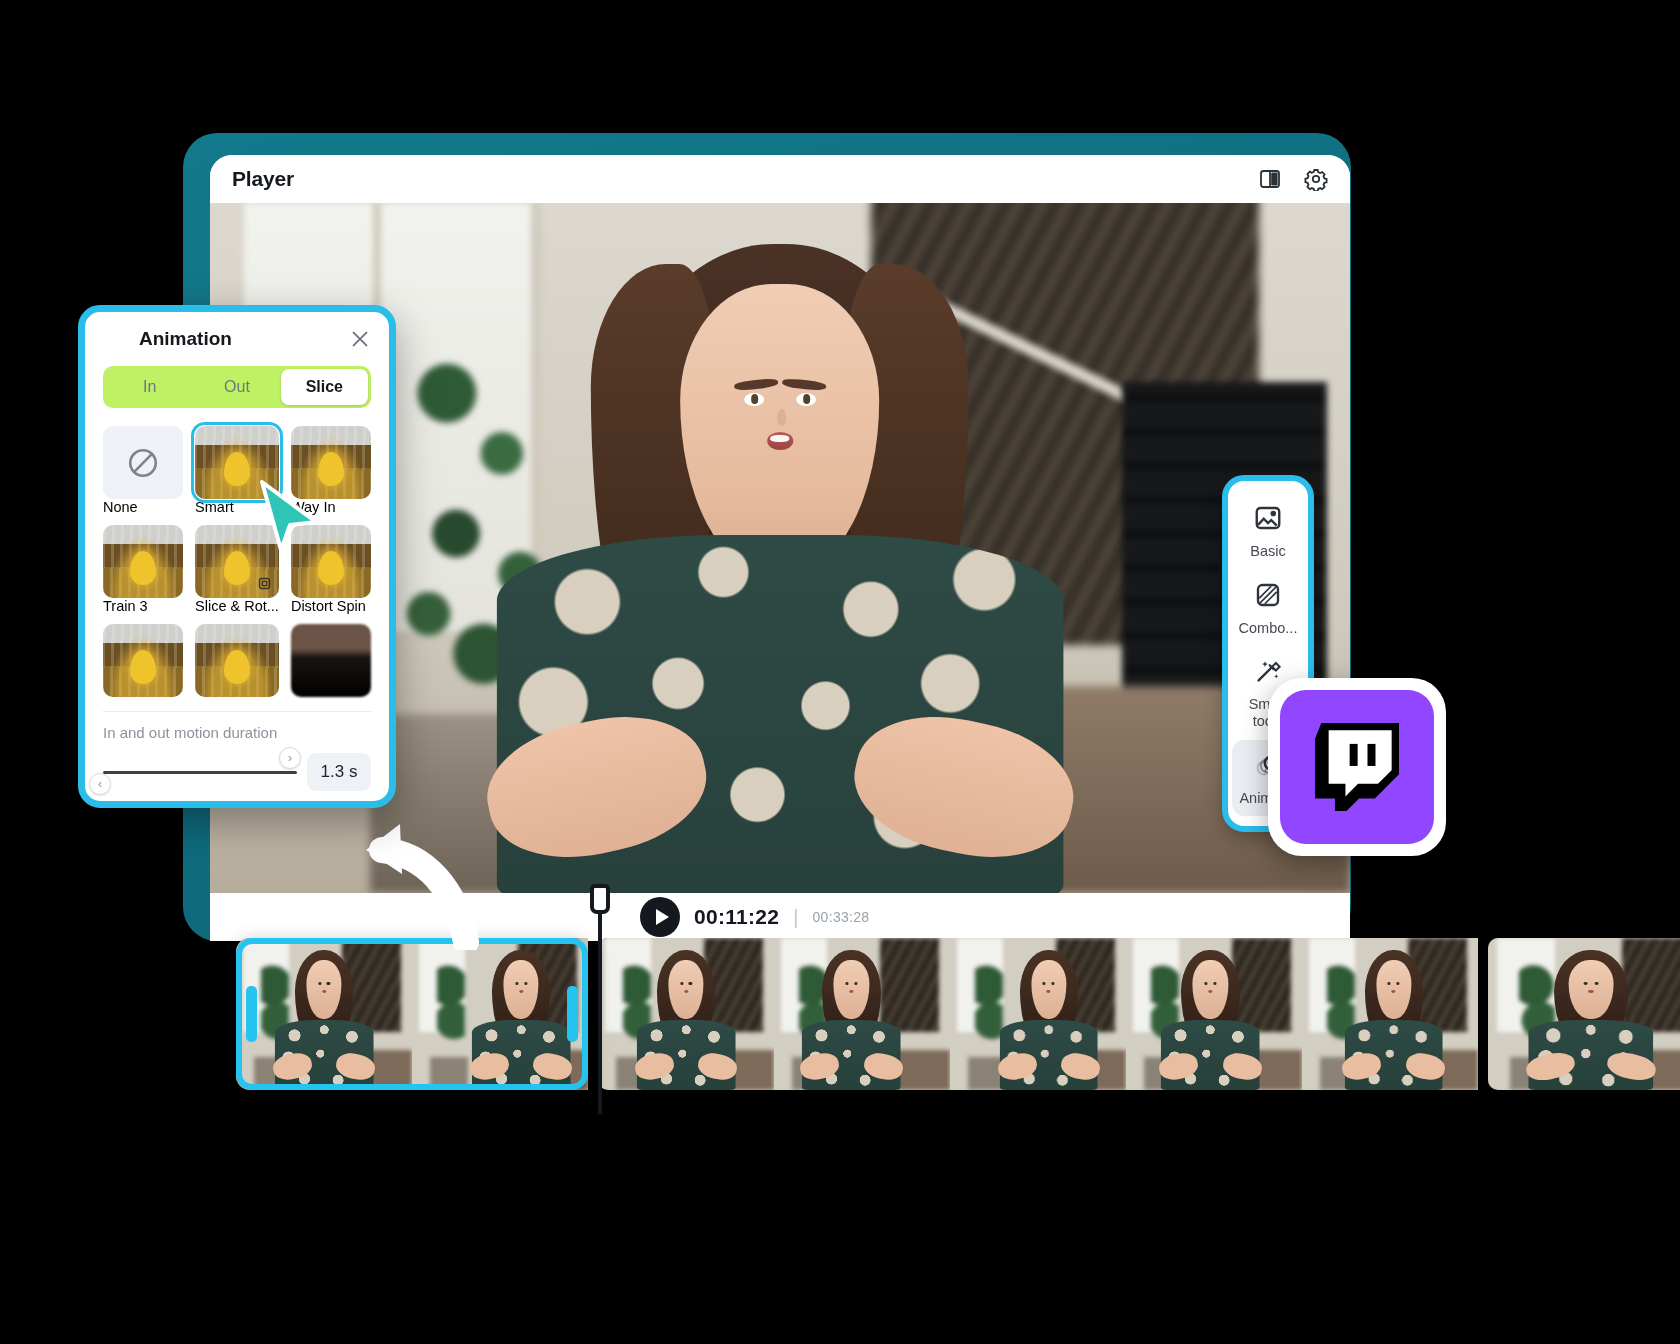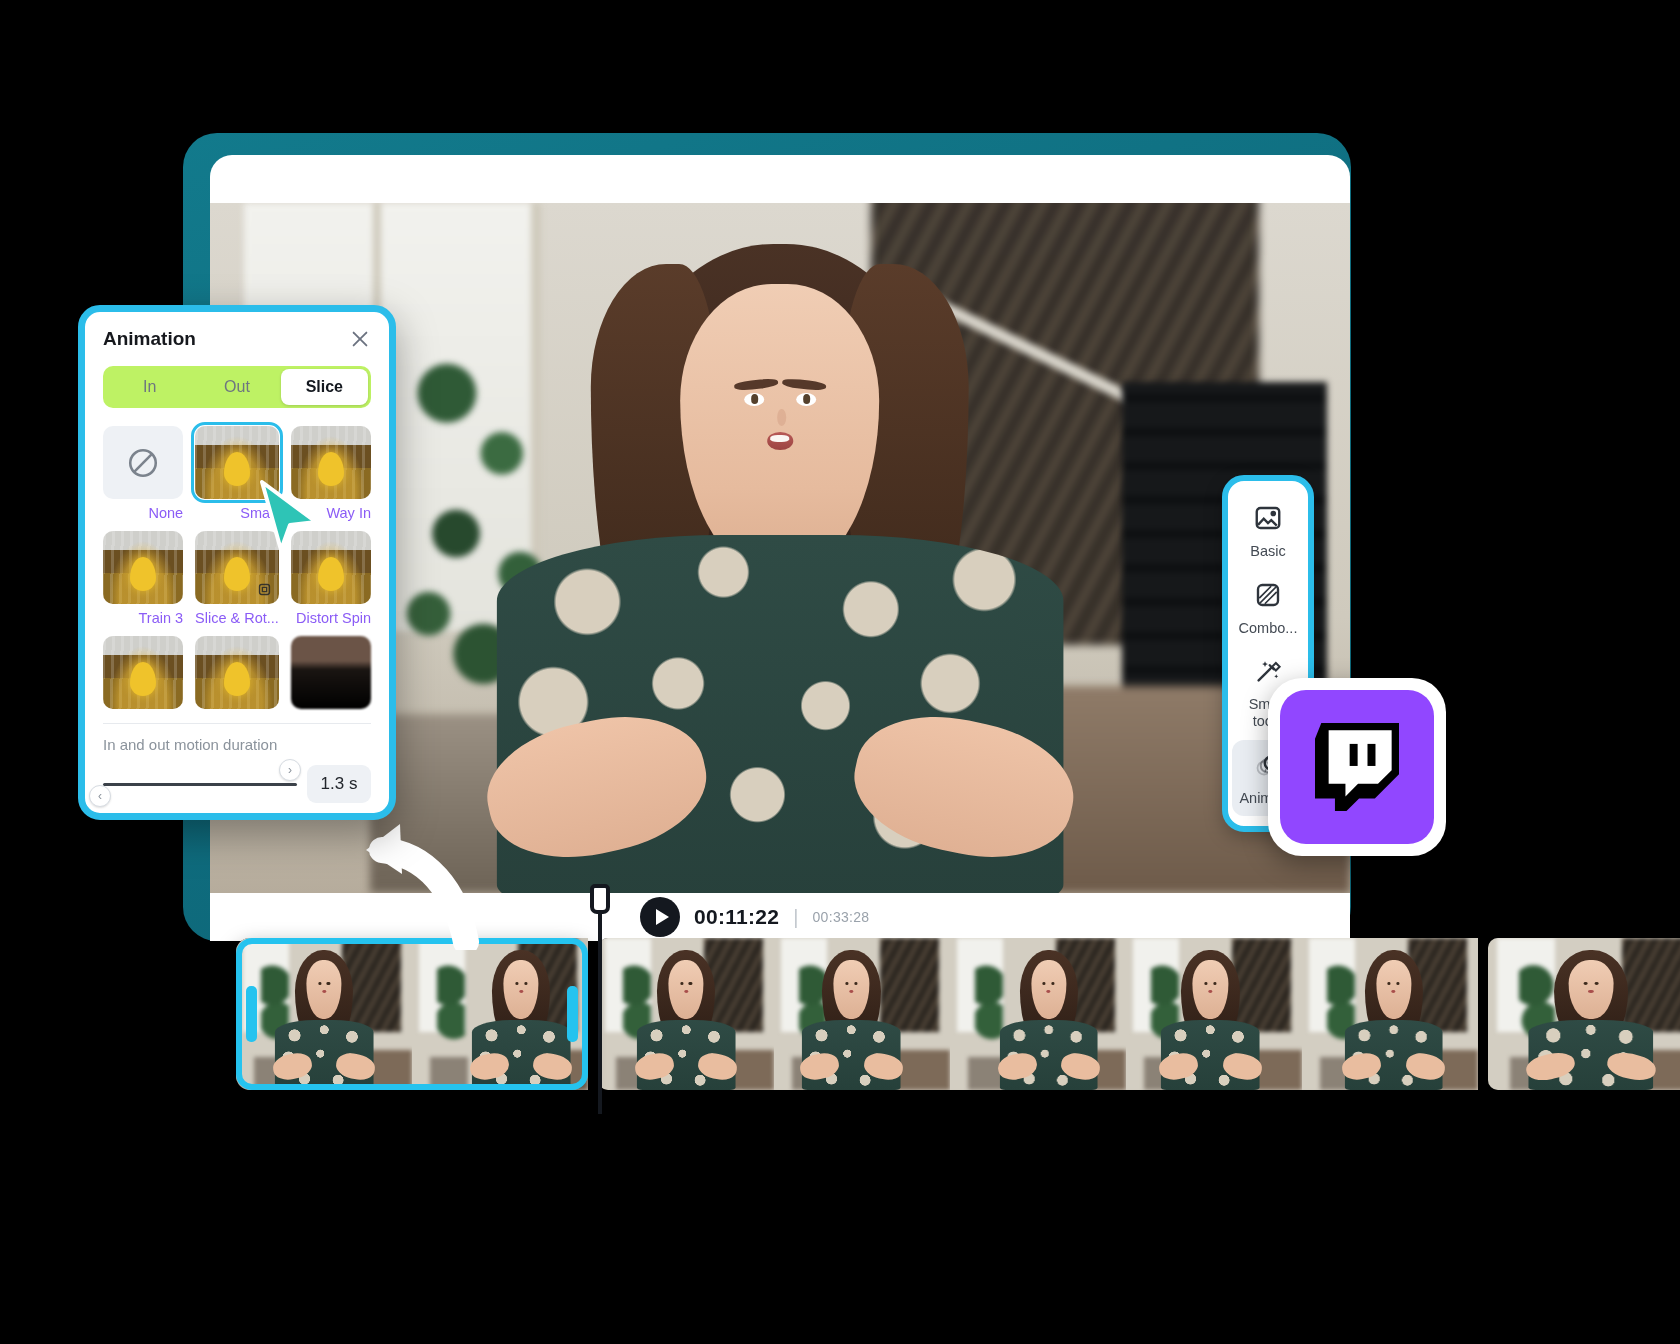--- a/index.html
+++ b/index.html
@@ -212,21 +212,21 @@
     position:absolute; left:78px; top:305px;
     width:318px;
     background:#fff;
     border:7px solid #2bbdea;
     border-radius:22px;
     padding:16px 18px 10px;
     box-shadow: 0 14px 40px rgba(0,0,0,.35);
     z-index:30;
   }
   .panel-head { display:flex; align-items:center; margin-bottom:16px; }
-  #panel-title { font-size:19px; font-weight:bold; color:#16181d; }
+  #panel-title { font-size:19px; font-weight:bold; color:#16181d;margin-left:36px; }
   #panel-close { margin-left:auto; width:22px; height:22px; color:#6b7280; cursor:pointer; }
 
   .seg-group {
     display:flex; background:#bef264; border-radius:10px; padding:3px;
     margin-bottom:18px;
   }
   .seg {
     flex:1; text-align:center; padding:9px 0; font-size:16px;
     color:#6e7680; border-radius:8px; cursor:pointer;
   }
@@ -257,21 +257,21 @@
   .anim-thumb.none-cell {
     background:#eef1f5; display:flex; align-items:center; justify-content:center;
   }
   .anim-thumb.none-cell svg { width:34px; height:34px; color:#7b838d; }
   .anim-thumb.dark-cell {
     background: linear-gradient(180deg,#6b5447 0 34%, #1a1512 46%, #000 100%);
     filter: blur(1.2px);
   }
   .anim-cell.selected .anim-thumb { outline:3px solid #2bbdea; outline-offset:1px; }
   .anim-name {
-    margin-top:6px; font-size:14.5px; color:#8b5cf6; text-align:right;
+    margin-top:0; font-size:14.5px; color:#000000; text-align:left;
     white-space:nowrap; overflow:hidden; text-overflow:ellipsis;
   }
   .rot-mark {
     position:absolute; right:6px; bottom:6px; width:17px; height:17px;
     color:#2b2b2b; opacity:.9;
   }
 
   #duration-section { border-top:1px solid #e7eaee; margin-top:14px; padding-top:12px; }
   #duration-label { font-size:15px; color:#8b939c; margin-bottom:12px; }
   .duration-row { display:flex; align-items:center; gap:10px; position:relative; }
@@ -374,20 +374,38 @@
   .m-arm{position:absolute;bottom:8%;width:44%;height:18%;background:#e9bd9f;border-radius:46%;}
   .m-arm.l{left:-8%;transform:rotate(-12deg);} .m-arm.r{right:-8%;transform:rotate(12deg);}
 </style>
 </head>
 <body>
 
 <div id="editor-frame"></div>
 
 <div id="editor-inner">
 
+  <div id="player-header">
+    <span id="player-title">Player</span>
+    <div class="header-actions">
+      <span class="hicon">
+        <svg viewBox="0 0 24 24" fill="none" stroke="currentColor" stroke-width="1.8">
+          <rect x="3" y="4" width="18" height="16" rx="2.5"></rect>
+          <line x1="12" y1="4" x2="12" y2="20"></line>
+          <rect x="13.2" y="5.4" width="6.4" height="13.2" rx="1.3" fill="currentColor" stroke="none"></rect>
+        </svg>
+      </span>
+      <span class="hicon">
+        <svg viewBox="0 0 24 24" fill="none" stroke="currentColor" stroke-width="1.8">
+          <path d="M10.3 3h3.4l.5 2.2 2 .9 2-1.1 2.4 2.4-1.1 2 .9 2 2.2.5v3.4l-2.2.5-.9 2 1.1 2-2.4 2.4-2-1.1-2 .9-.5 2.2h-3.4l-.5-2.2-2-.9-2 1.1-2.4-2.4 1.1-2-.9-2L1.4 15v-3.4l2.2-.5.9-2-1.1-2 2.4-2.4 2 1.1 2-.9z"></path>
+          <circle cx="12" cy="12" r="3.2"></circle>
+        </svg>
+      </span>
+    </div>
+  </div>
 
   <div id="video-stage">
     <div class="scene">
       <div class="bg-wall"></div>
       <div class="bg-window"></div>
       <div class="bg-plant"></div>
       <div class="bg-stairs"></div>
       <div class="bg-rail"></div>
       <div class="bg-shelf"></div>
       <div class="bg-sofa"></div>

